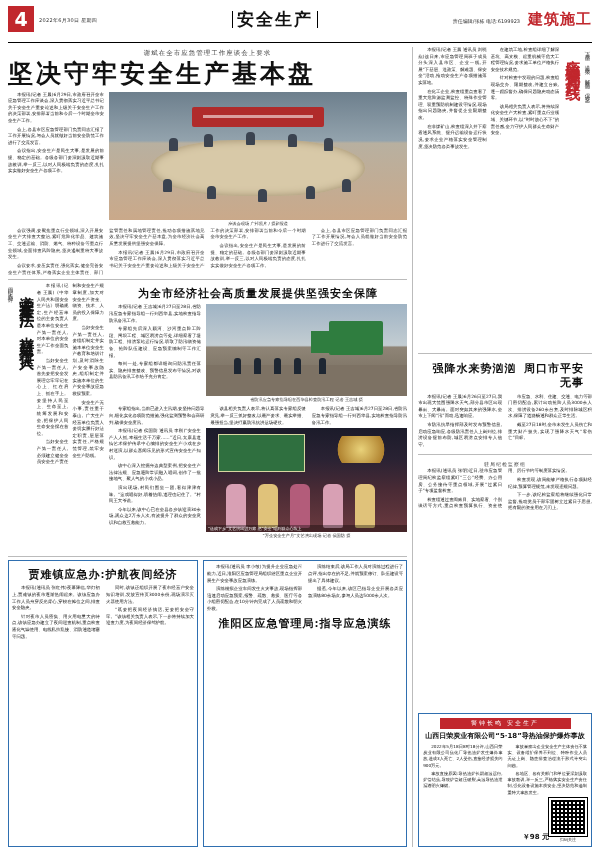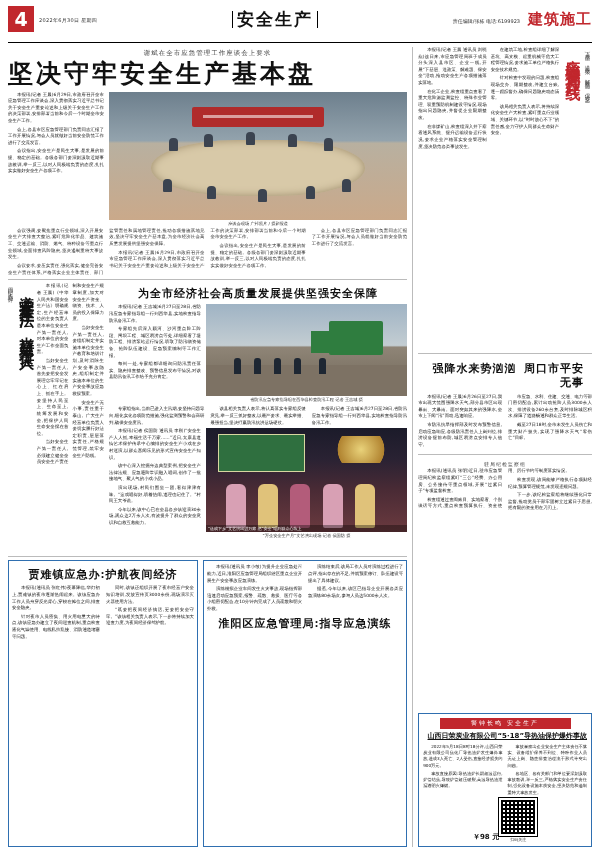--- a/index.html
+++ b/index.html
@@ -60,21 +60,21 @@
   .vert-kicker{writing-mode:vertical-rl;text-orientation:upright;font-size:5.5px;color:#444;letter-spacing:2px;}
 
   .rb-title{font-family:Liberation Mono, monospace;font-size:12px;font-weight:bold;text-align:right;letter-spacing:1px;margin:3px 8px;line-height:1.25;}
   .rb-title.two{font-size:11px;}
   .r-kicker{font-size:5px;color:#444;text-align:center;letter-spacing:1px;margin-bottom:1px;}
 
   .divider{height:1px;background:#bbb;margin:3px 0;}
 
   .notice{border:1px solid #2f6fb0;padding:4px;box-sizing:border-box;}
   .notice-badge{background:#c1272d;color:#fff;font-size:6px;text-align:center;padding:1px 0;letter-spacing:2px;margin:0 auto 3px;width:80%;}
-  .notice-title{font-size:7px;font-weight:bold;text-align:right;line-height:1.3;margin-bottom:3px;text-decoration:underline;}
+  .notice-title{font-size:7px;font-weight:bold;text-align:center;line-height:1.3;margin-bottom:3px;}
   .notice-body{font-size:4.2px;line-height:1.5;text-align:justify;column-count:2;column-gap:5px;}
   .notice-body p{margin:0 0 2px;text-indent:8px;}
 
   .qr{width:34px;height:34px;background:
      repeating-linear-gradient(90deg,#000 0 2px,#fff 2px 4px),
      repeating-linear-gradient(0deg,#000 0 2px,transparent 2px 4px);
      background-blend-mode:multiply;border:2px solid #fff;outline:1px solid #000;}
   .qr-label{font-size:4px;text-align:center;color:#333;margin-top:1px;}
 
   .two-col{column-count:2;column-gap:6px;}
@@ -284,21 +284,21 @@
 
       <div class="notice" style="margin-top:auto;">
         <div class="notice-badge">警钟长鸣 安全生产</div>
         <div class="notice-title">山西日荣炭业有限公司“5·18”导热油保护爆炸事故</div>
         <div class="notice-body">
           <p>2022年5月18日8时18分许,山西日荣炭业有限公司焦化厂导热油炉发生爆炸事故,造成3人死亡、2人受伤,直接经济损失约900万元。</p>
           <p>事故直接原因:导热油炉长期超温运行,炉管结焦,导致炉管超压破裂,高温导热油泄漏遇明火爆燃。</p>
           <p>事故暴露出企业安全生产主体责任不落实、设备维护保养不到位、特种作业人员无证上岗、隐患排查治理流于形式等突出问题。</p>
           <p>各地区、各有关部门和单位要深刻汲取事故教训,举一反三,严格落实安全生产责任制,强化设备设施本质安全,坚决防范和遏制重特大事故发生。</p>
         </div>
-        <div style="display:flex;align-items:flex-end;justify-content:center;margin-top:2px;">
+        <div style="display:flex;align-items:flex-end;justify-content:flex-end;margin-top:2px;">
           <div style="font-size:7px;font-weight:bold;">￥98 元</div>
           <div style="text-align:center;">
             <div class="qr"></div>
             <div class="qr-label">扫码关注</div>
           </div>
         </div>
       </div>
 
     </div>
   </div>

